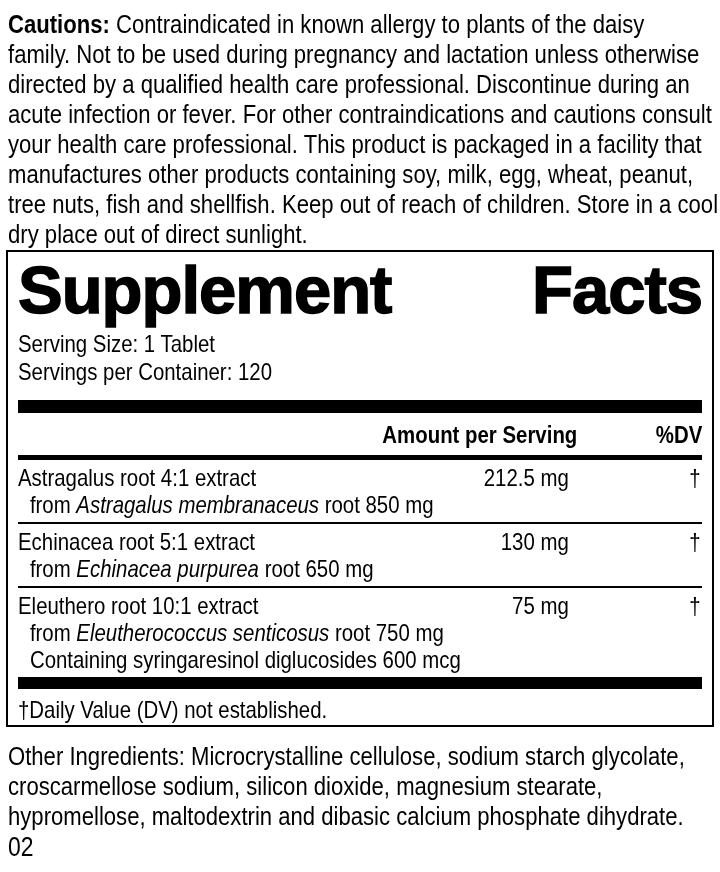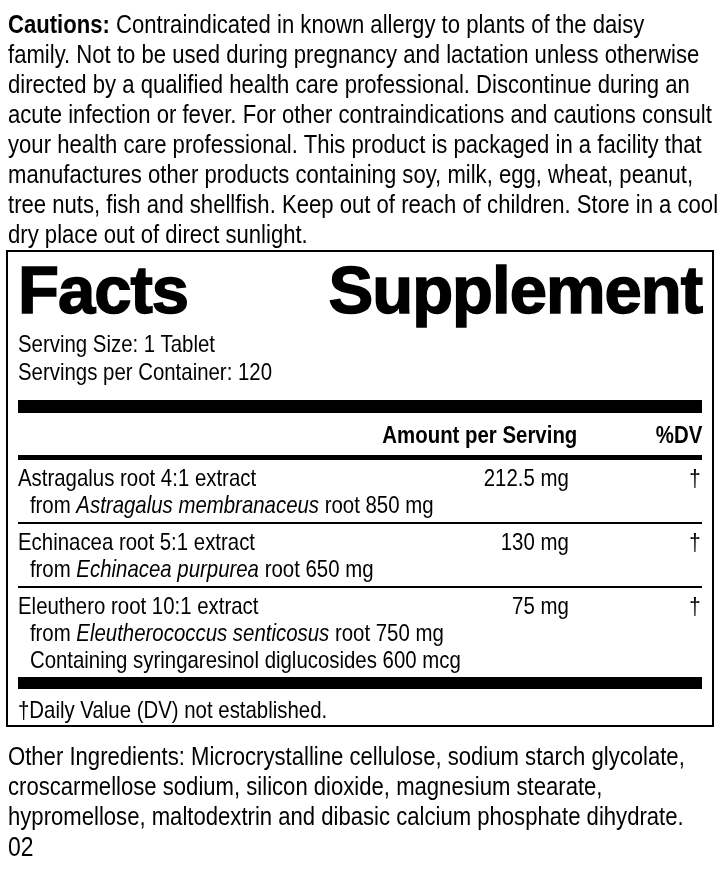--- a/index.html
+++ b/index.html
@@ -112,22 +112,22 @@
   <div class="line">acute infection or fever. For other contraindications and cautions consult</div>
   <div class="line">your health care professional. This product is packaged in a facility that</div>
   <div class="line">manufactures other products containing soy, milk, egg, wheat, peanut,</div>
   <div class="line">tree nuts, fish and shellfish. Keep out of reach of children. Store in a cool,</div>
   <div class="line">dry place out of direct sunlight.</div>
 </div>
 
 <div class="sf-box">
 
   <div class="sf-title">
+    <span>Supplement</span>
     <span>Facts</span>
-    <span>Supplement</span>
   </div>
 
   <div class="sf-line first cx">Serving Size: 1 Tablet</div>
   <div class="sf-line cx">Servings per Container: 120</div>
 
   <div class="bar-thick1"></div>
 
   <div class="sf-header cx">
     <span class="amount-head">Amount per Serving</span>
     <span class="dv-head">%DV</span>

